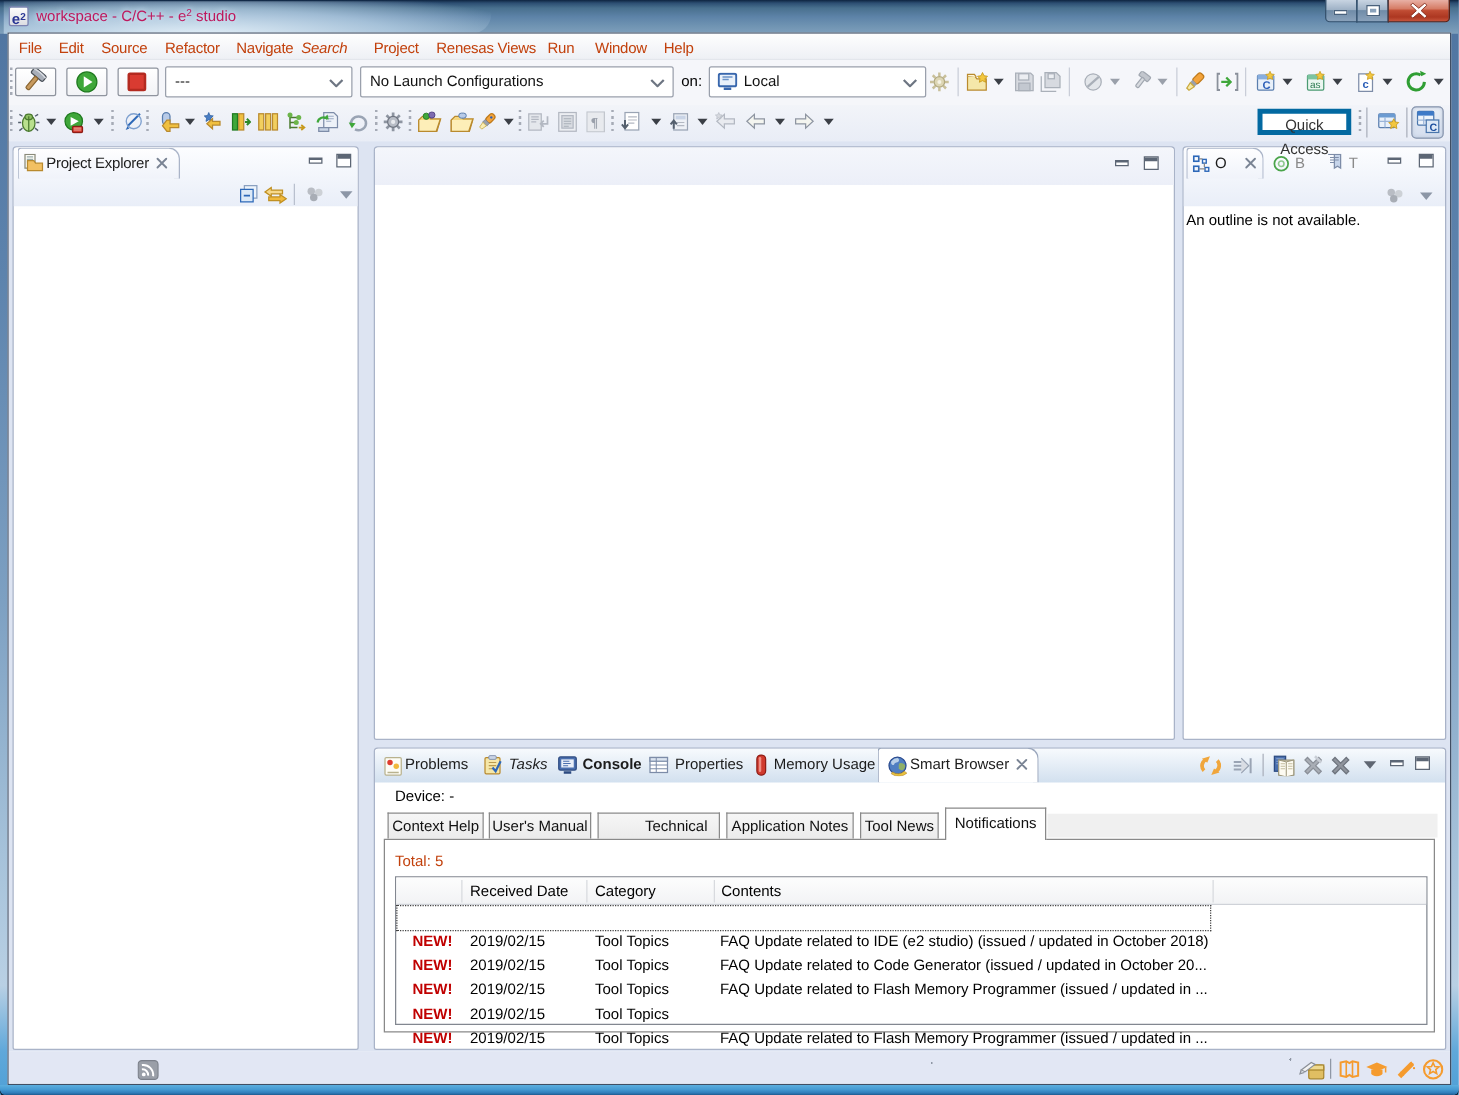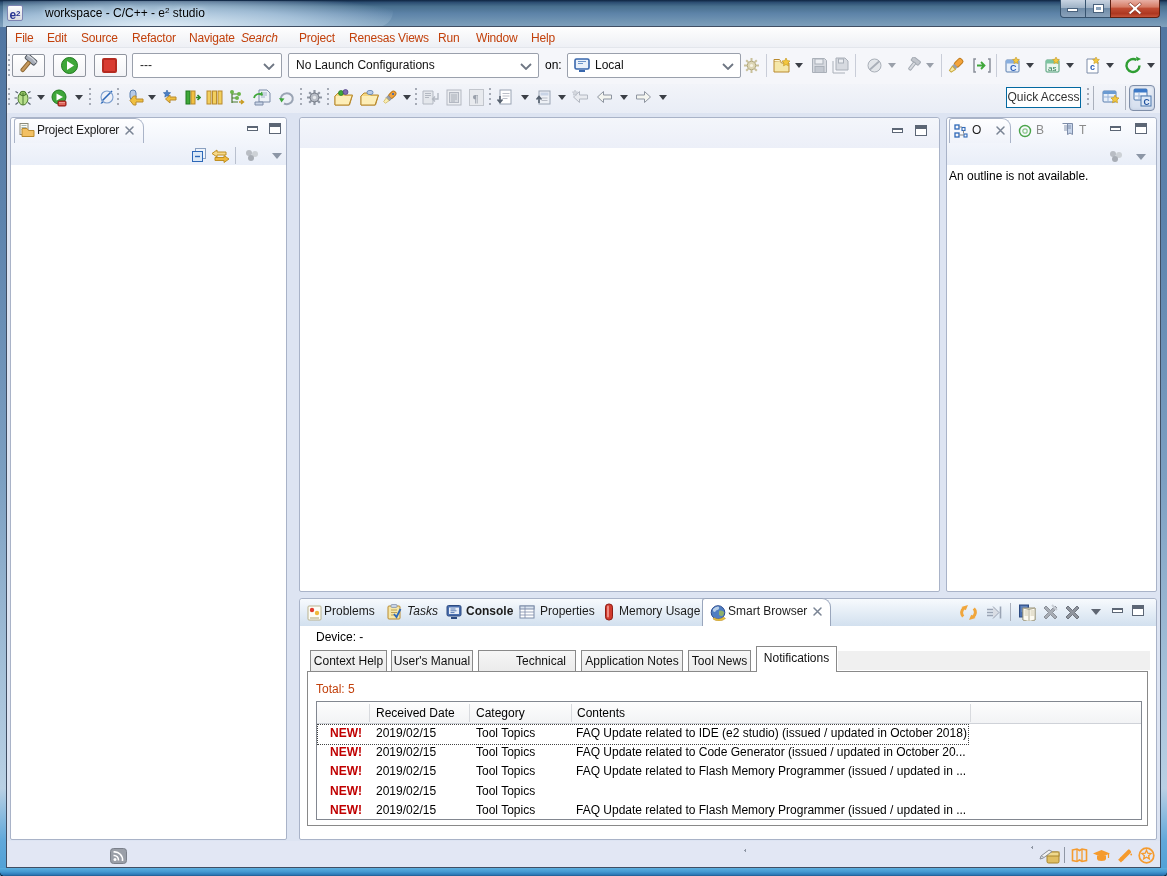--- a/index.html
+++ b/index.html
@@ -11,33 +11,33 @@
 .dd{position:absolute;width:0;height:0;border-left:4px solid transparent;border-right:4px solid transparent;border-top:5px solid #3b3f46;}
 .combo{position:absolute;height:25px;background:#fff;border:1px solid #9aa0ac;border-radius:2px;color:#111;}
 .combo .tx{position:absolute;left:7px;top:4px;}
 .btn1{position:absolute;width:33px;height:23px;background:linear-gradient(#fff,#f2f3f6);border:1px solid #8f949e;border-radius:2px;}
 .tabtxt{color:#1c1c1c;}
 .pmin{position:absolute;width:11px;height:5px;border:1px solid #5c6675;border-top-width:2px;background:#fff;}
 .pmax{position:absolute;width:12px;height:11px;border:1px solid #5c6675;background:#fff;}
 .pmax:before{content:"";position:absolute;left:0;top:0;width:100%;height:3px;background:#5c6675;}
 .xico{stroke:#7a8494;stroke-width:1.5;stroke-linecap:round;}
 .subtab{position:absolute;top:51px;height:21px;background:linear-gradient(#f6f6f6,#ebebeb);border:1px solid #898989;border-bottom:none;color:#111;text-align:center;line-height:20px;}
-.trow{position:absolute;height:19px;color:#000;width:824px;white-space:nowrap;overflow:hidden;}
+.trow{position:absolute;height:19px;color:#000;width:824px;white-space:nowrap;overflow:hidden;margin-top:20px;}
 .trow span{white-space:nowrap;}
 .new{position:absolute;left:13px;color:#c00000;font-weight:bold;}
 .d1{position:absolute;left:59px;}
 .d2{position:absolute;left:159px;}
 .d3{position:absolute;left:259px;}
 </style></head>
 <body>
 
 <div class="ab" style="left:0;top:0;width:1167px;height:27px;background:linear-gradient(180deg,#0e2440 0%,#2c4e72 9%,#49708e 24%,#5d83a8 50%,#6f93b2 76%,#7fa0bc 100%);"></div>
 <div class="ab" style="left:3px;top:1px;width:390px;height:26px;background:radial-gradient(ellipse 70% 150% at 40% 110%,rgba(231,242,250,.98),rgba(196,219,238,.65) 58%,rgba(170,198,222,0) 100%);border-radius:0 0 16px 0;"></div>
 <div class="ab" style="left:7px;top:5px;width:16px;height:16px;background:linear-gradient(#fdfdfd,#dcdde2);border:1px solid #7d84b2;border-radius:2px;color:#283593;font-weight:bold;font-size:12px;text-align:center;line-height:15px;">e<span style="font-size:8px;vertical-align:3px;">2</span></div>
-<div class="ab" style="left:29px;top:6px;color:#000000;text-shadow:0 0 4px #cfe2f2,0 0 6px #cfe2f2;margin-left:16px;">workspace - C/C++ - e<span style="font-size:8px;vertical-align:4px;">2</span> studio</div>
+<div class="ab" style="left:29px;top:6px;color:#be185d;text-shadow:0 0 4px #cfe2f2,0 0 6px #cfe2f2;">workspace - C/C++ - e<span style="font-size:8px;vertical-align:4px;">2</span> studio</div>
 
 <div class="ab" style="left:1060px;top:0;width:100px;height:18px;">
 <div class="ab" style="left:0;top:0;width:26px;height:18px;background:linear-gradient(#c8d4e2,#9fb2c6 45%,#708ca8 50%,#8aa2bb);border:1px solid #37536f;border-top:none;border-radius:0 0 0 4px;"></div>
 <div class="ab" style="left:25px;top:0;width:26px;height:18px;background:linear-gradient(#c8d4e2,#9fb2c6 45%,#708ca8 50%,#8aa2bb);border:1px solid #37536f;border-top:none;"></div>
 <div class="ab" style="left:50px;top:0;width:50px;height:18px;background:linear-gradient(#e8b0a5,#d67d67 40%,#c04c33 50%,#ad3721 80%,#c6553c);border:1px solid #5e2013;border-top:none;border-radius:0 0 4px 0;"></div>
 <div class="ab" style="left:7px;top:8px;width:11px;height:4px;background:#fff;border:1px solid #49617c;"></div>
 <div class="ab" style="left:33px;top:4px;width:11px;height:9px;background:#fff;border:1px solid #49617c;"></div>
 <div class="ab" style="left:36px;top:7px;width:5px;height:3px;background:#8aa2bb;"></div>
 <svg class="ab" style="left:68px;top:2px;" width="14" height="13" viewBox="0 0 14 13">
       <path d="M2.2 0.5 L7 4.6 L11.8 0.5 L13.5 2.2 L8.9 6.5 L13.5 10.8 L11.8 12.5 L7 8.4 L2.2 12.5 L0.5 10.8 L5.1 6.5 L0.5 2.2 Z" fill="#fff" stroke="#7e2718" stroke-width="0.7"></path>
@@ -598,21 +598,21 @@
  <svg class="ab" style="left:596px;top:89px;" width="17" height="16" viewBox="0 0 17 16">
       <path d="M15.5 6 v4 h-8 v3.5 L1.5 8 L7.5 2.5 v3.5 z" fill="#f4f5f0" stroke="#8e95a1"></path>
     </svg>
  <div class="dd" style="left:620px;top:95px;"></div>
 
  <svg class="ab" style="left:635px;top:89px;" width="17" height="16" viewBox="0 0 17 16">
       <path d="M1.5 6 v4 h8 v3.5 L15.5 8 L9.5 2.5 v3.5 z" fill="#f4f5f0" stroke="#8e95a1"></path>
     </svg>
  <div class="dd" style="left:659px;top:95px;"></div>
 
- <div class="ab" style="left:1006px;top:87px;width:75px;height:21px;background:#fff;border:1px solid #0369a1;color:#333;text-align:center;line-height:19px;">Quick Access</div>
+ <div class="ab" style="left:1006px;top:87px;width:75px;height:21px;background:#fff;border:4px solid #0369a1;color:#333;text-align:center;line-height:19px;">Quick Access</div>
  <div class="grip" style="left:1087px;top:88px;height:20px;"></div>
  <div class="vsep" style="left:1093px;top:86px;height:24px;background:#aab0bc;"></div>
 
  <svg class="ab" style="left:1102px;top:89px;" width="18" height="18" viewBox="0 0 18 18">
       <rect x="1" y="2" width="13" height="11" rx="1" fill="#e8f0fa" stroke="#5a7eae"></rect>
       <rect x="1" y="2" width="13" height="3" fill="#6b9bd2"></rect>
       <path d="M1 8 h13 M6 5 v8" stroke="#9ab4d8" stroke-width="1"></path>
       <path d="M13 7 l1.2 2.6 2.8 .4 -2 2 .5 2.8 -2.5 -1.3 -2.5 1.3 .5 -2.8 -2 -2 2.8 -.4 z" fill="#f3c73f" stroke="#c79a1e" stroke-width="0.7" transform="translate(0 -1)"></path>
     </svg>
  <div class="vsep" style="left:1125px;top:86px;height:24px;background:#aab0bc;"></div>

